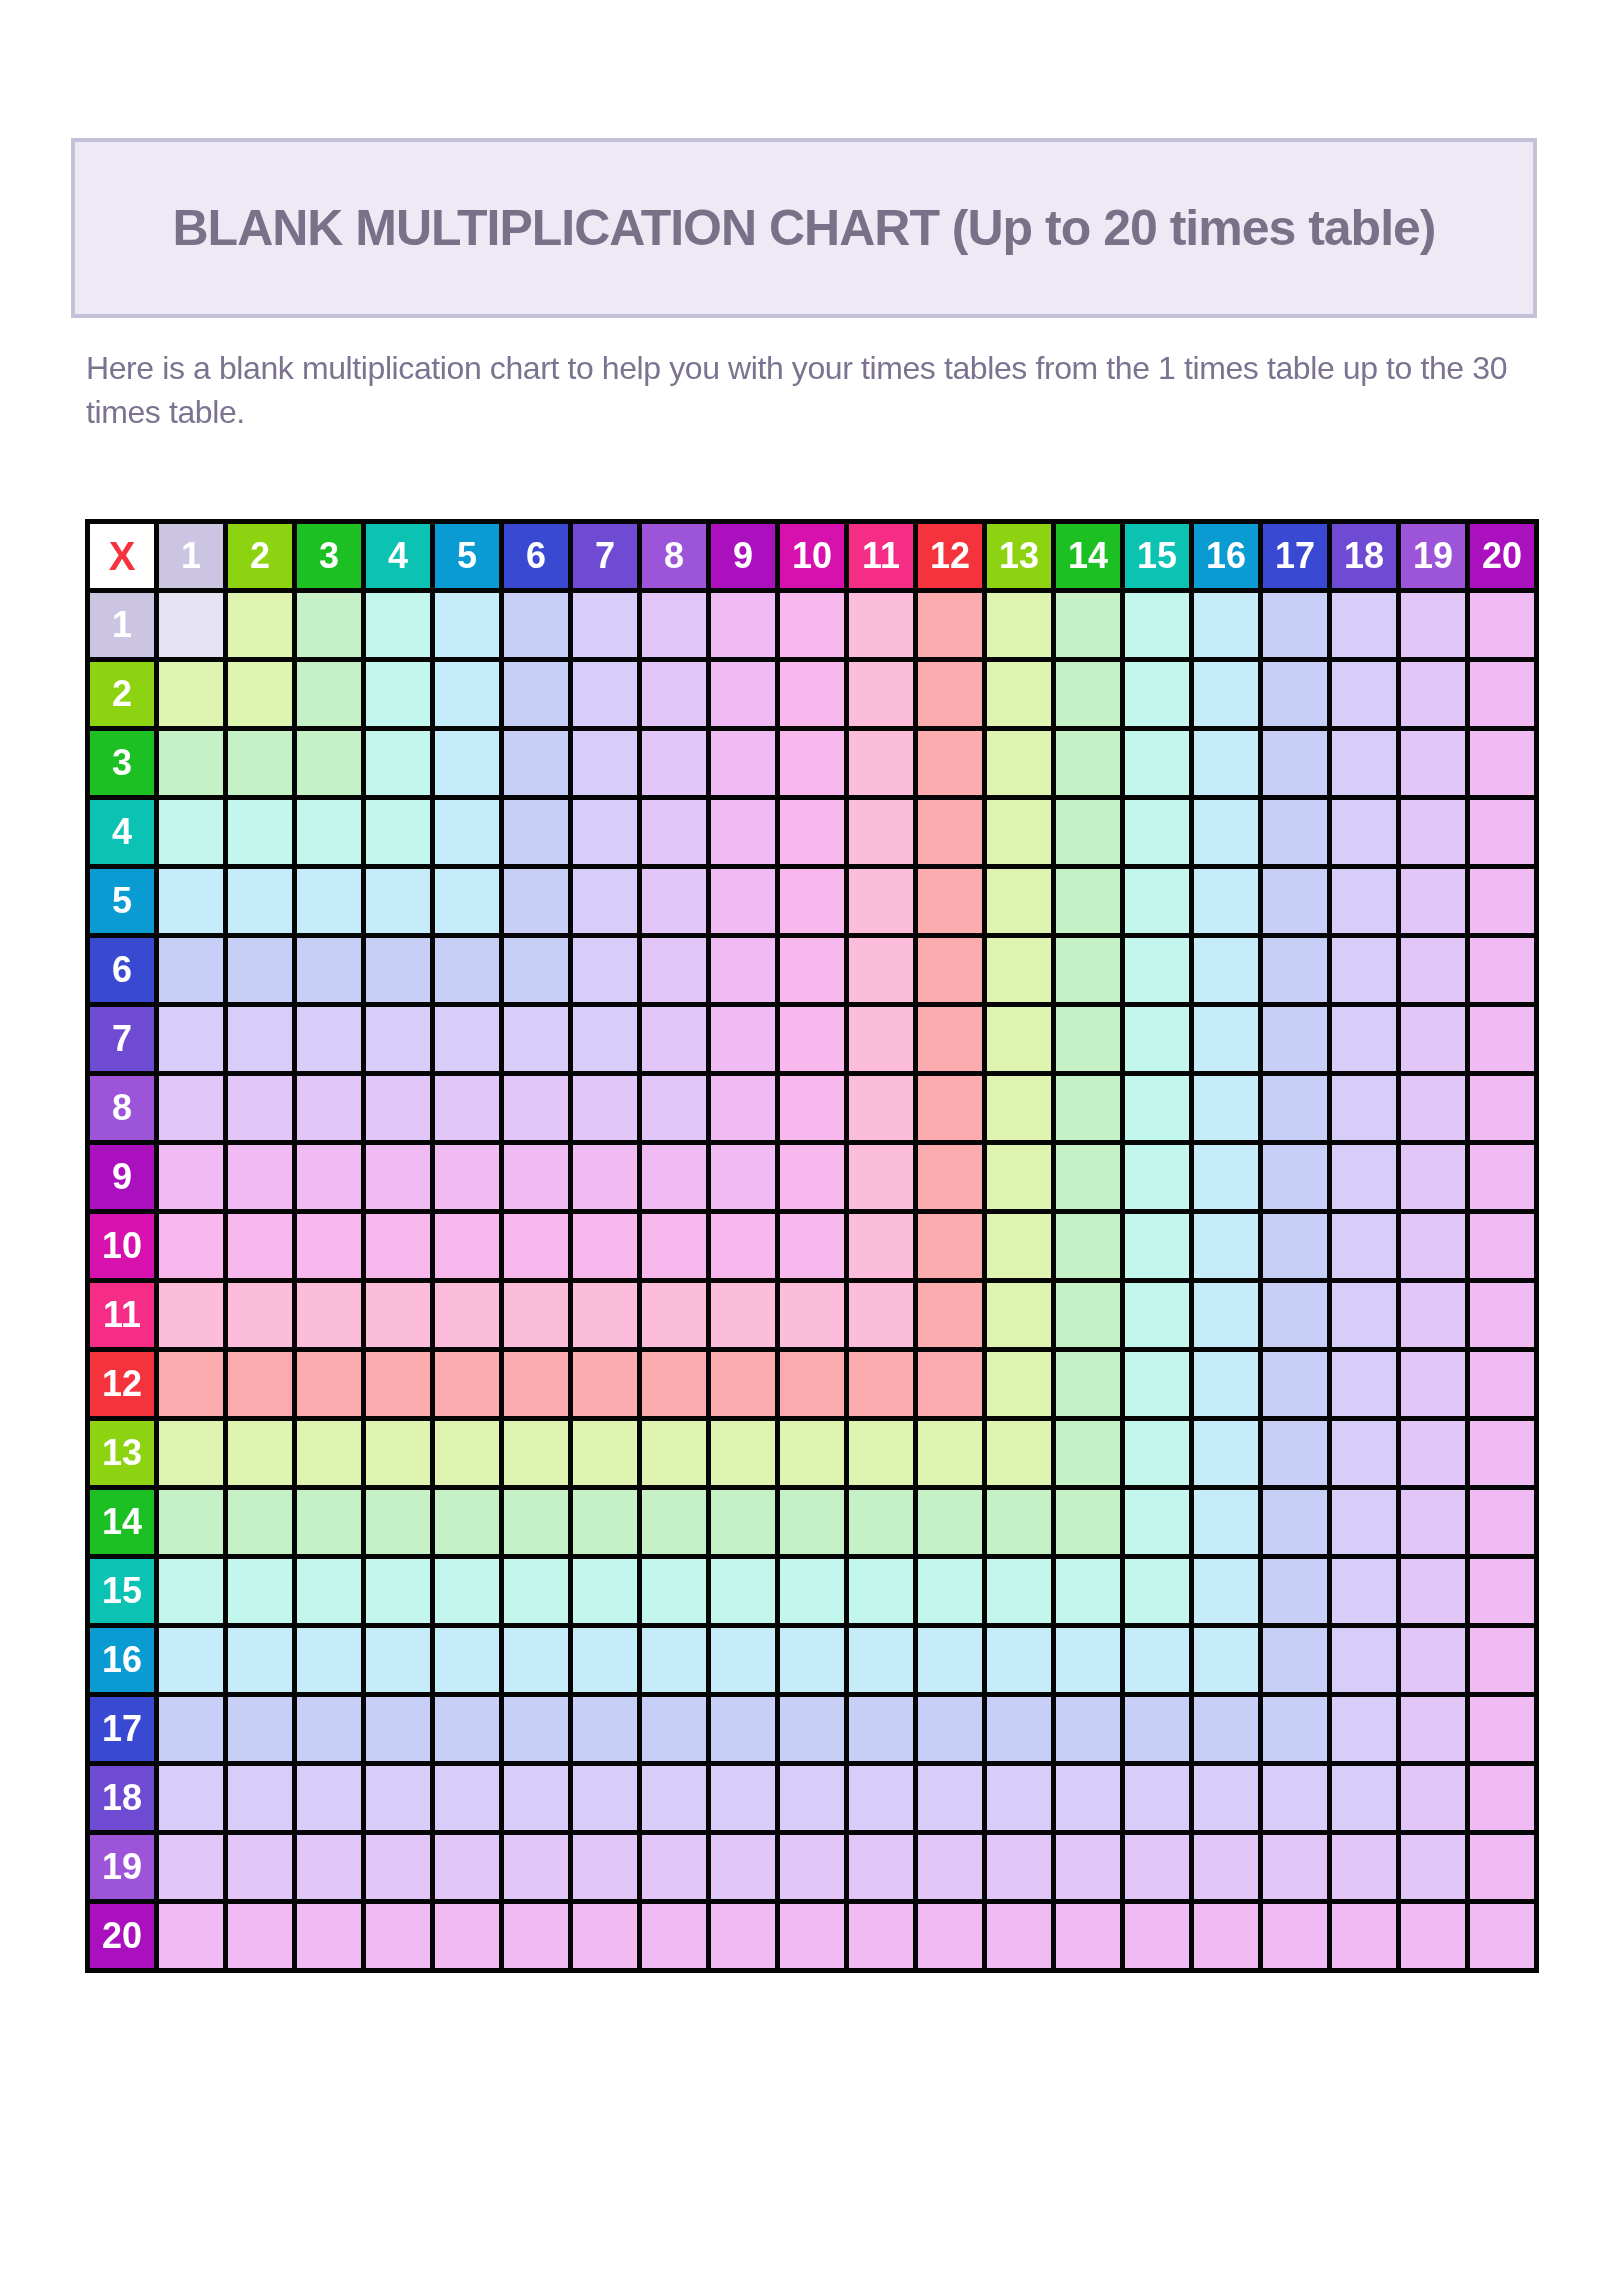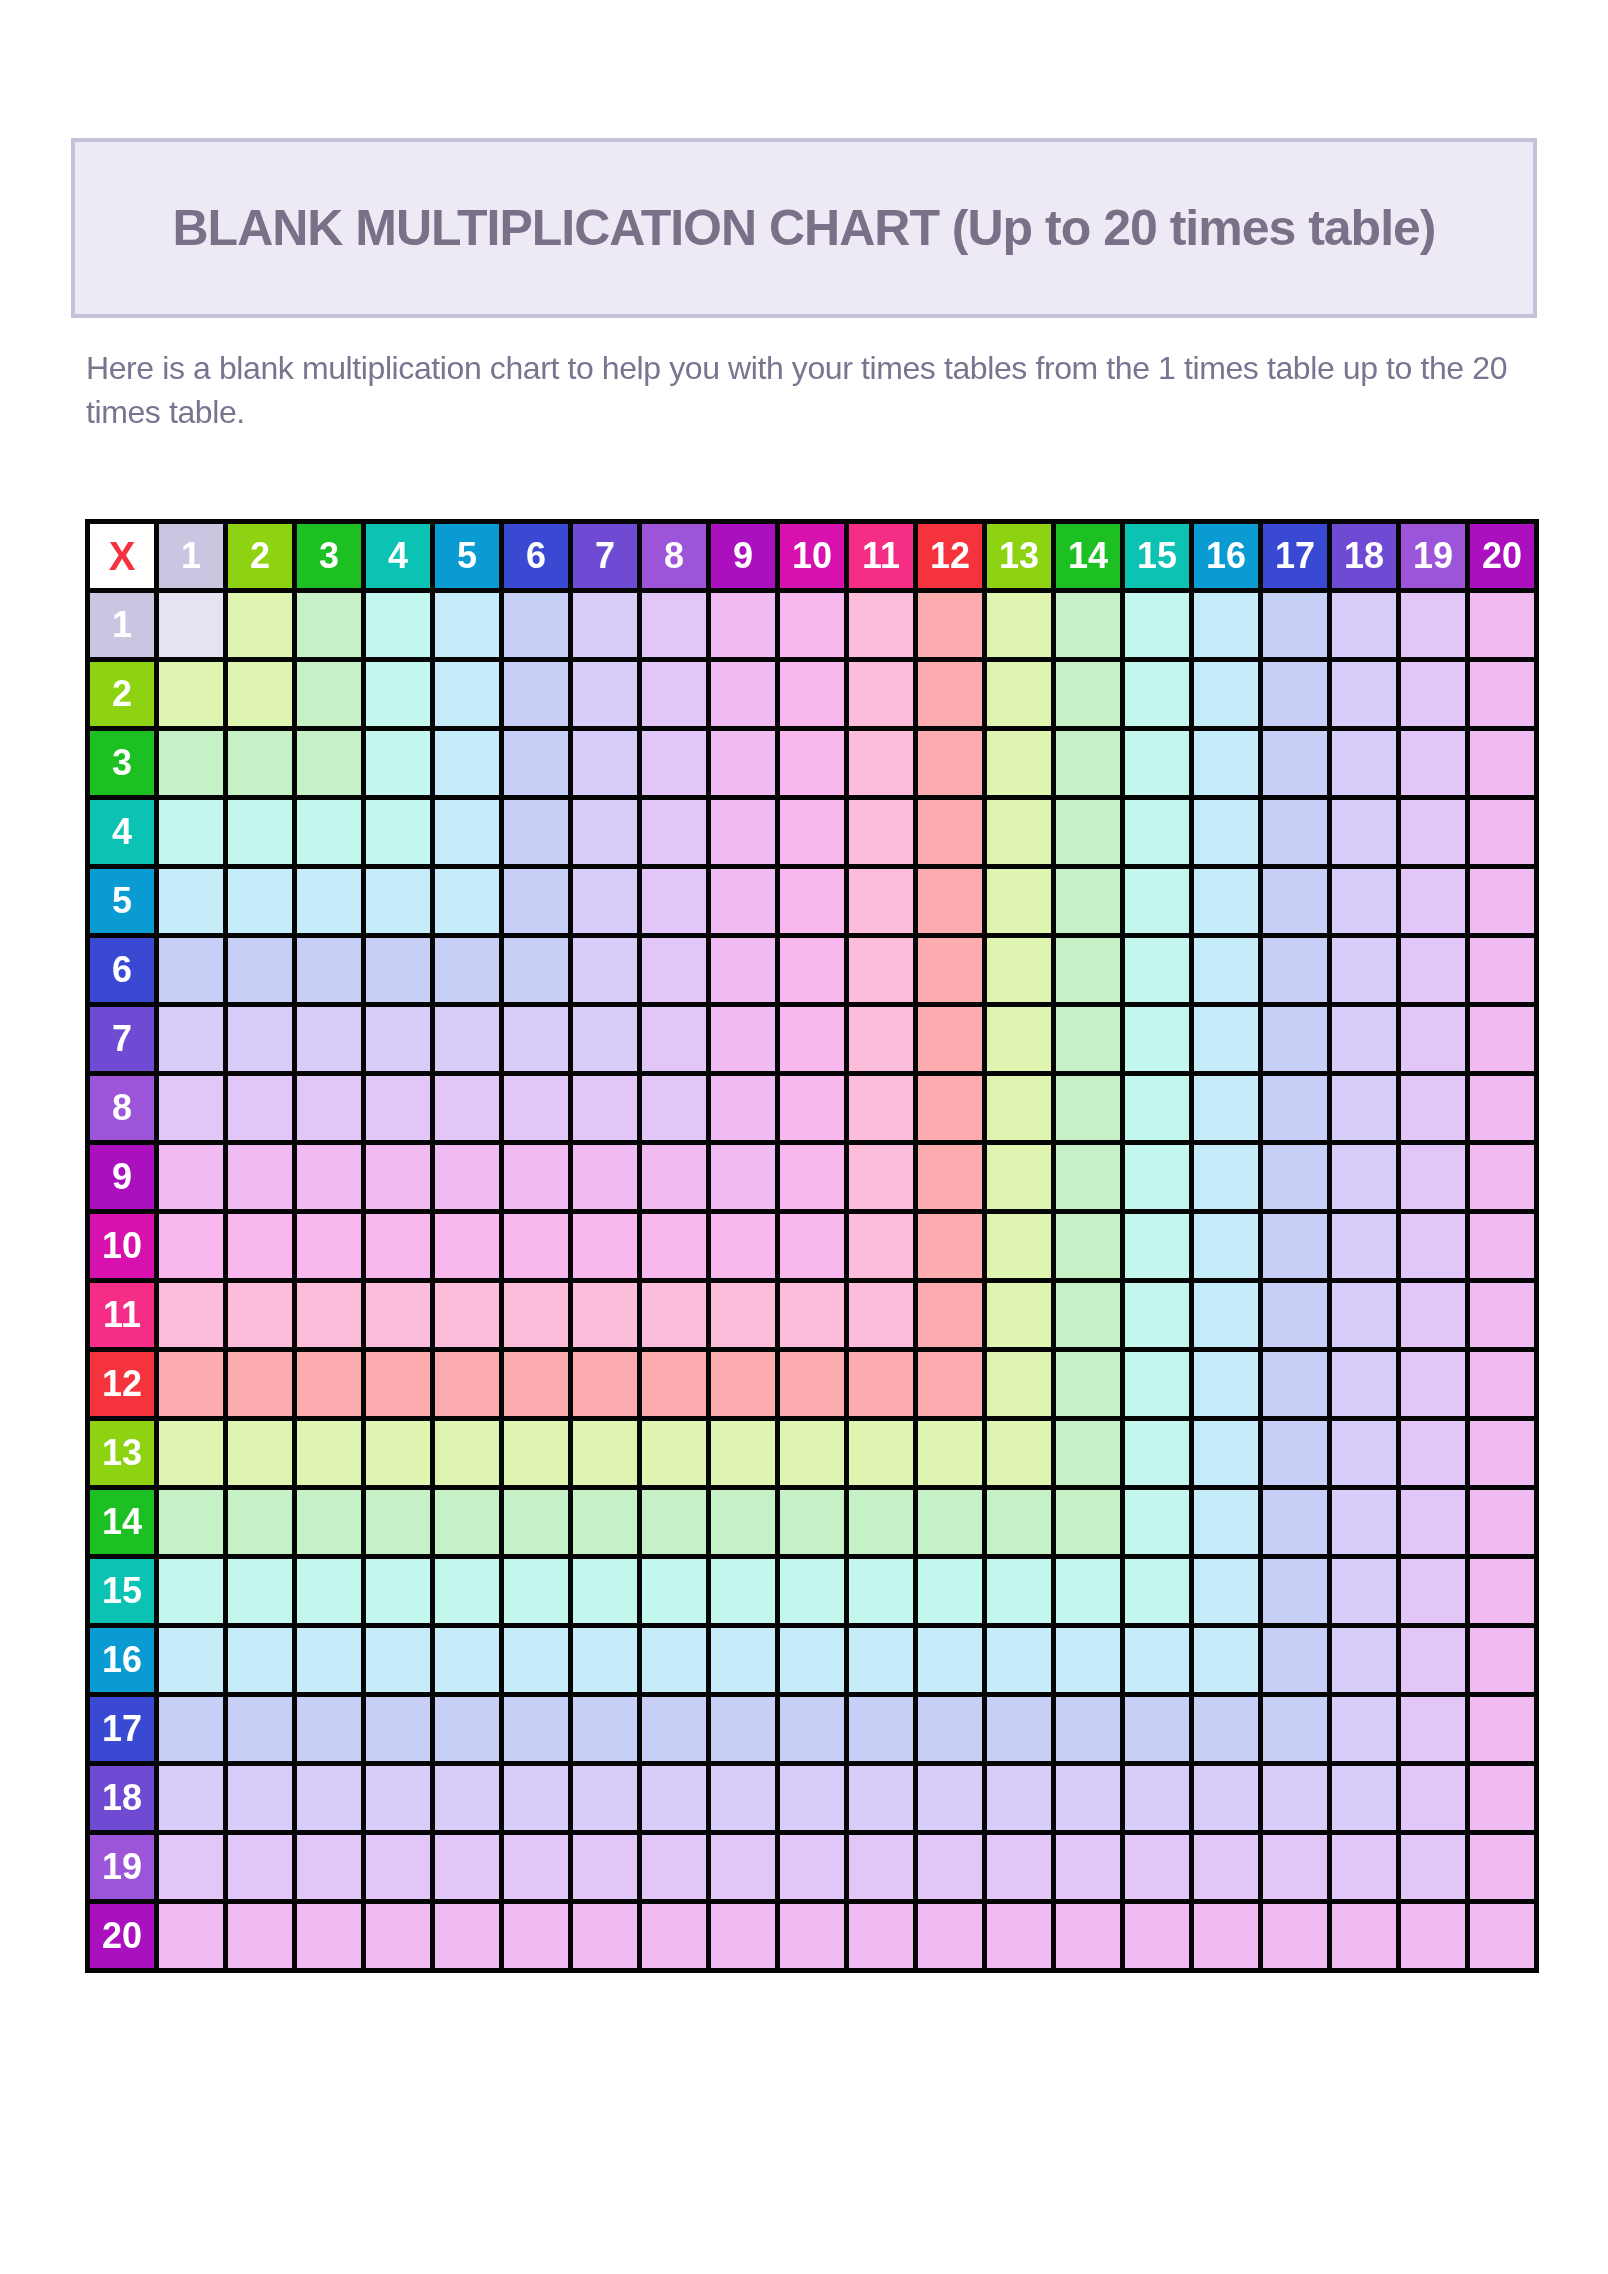--- a/index.html
+++ b/index.html
@@ -87,21 +87,21 @@
 </style>
 </head>
 <body>
 
 <div class="page">
 
   <div class="title-box">
     <h1>BLANK MULTIPLICATION CHART (Up to 20 times table)</h1>
   </div>
 
-  <p class="description">Here is a blank multiplication chart to help you with your times tables from the 1 times table up to the 20 times table.</p>
+  <p class="description">Here is a blank multiplication chart to help you with your times tables from the 1 times table up to the 30 times table.</p>
 
   <div class="mult-grid" id="multiplication-grid">
       <div class="cell corner" style="background: rgb(255, 255, 255); color: rgb(245, 51, 63);">X</div>
       <div class="cell hdr" style="background: rgb(203, 197, 226); color: rgb(255, 255, 255);">1</div>
       <div class="cell hdr" style="background: rgb(142, 211, 17); color: rgb(255, 255, 255);">2</div>
       <div class="cell hdr" style="background: rgb(28, 192, 35); color: rgb(255, 255, 255);">3</div>
       <div class="cell hdr" style="background: rgb(12, 194, 178); color: rgb(255, 255, 255);">4</div>
       <div class="cell hdr" style="background: rgb(10, 155, 210); color: rgb(255, 255, 255);">5</div>
       <div class="cell hdr" style="background: rgb(58, 73, 210); color: rgb(255, 255, 255);">6</div>
       <div class="cell hdr" style="background: rgb(110, 75, 210); color: rgb(255, 255, 255);">7</div>

